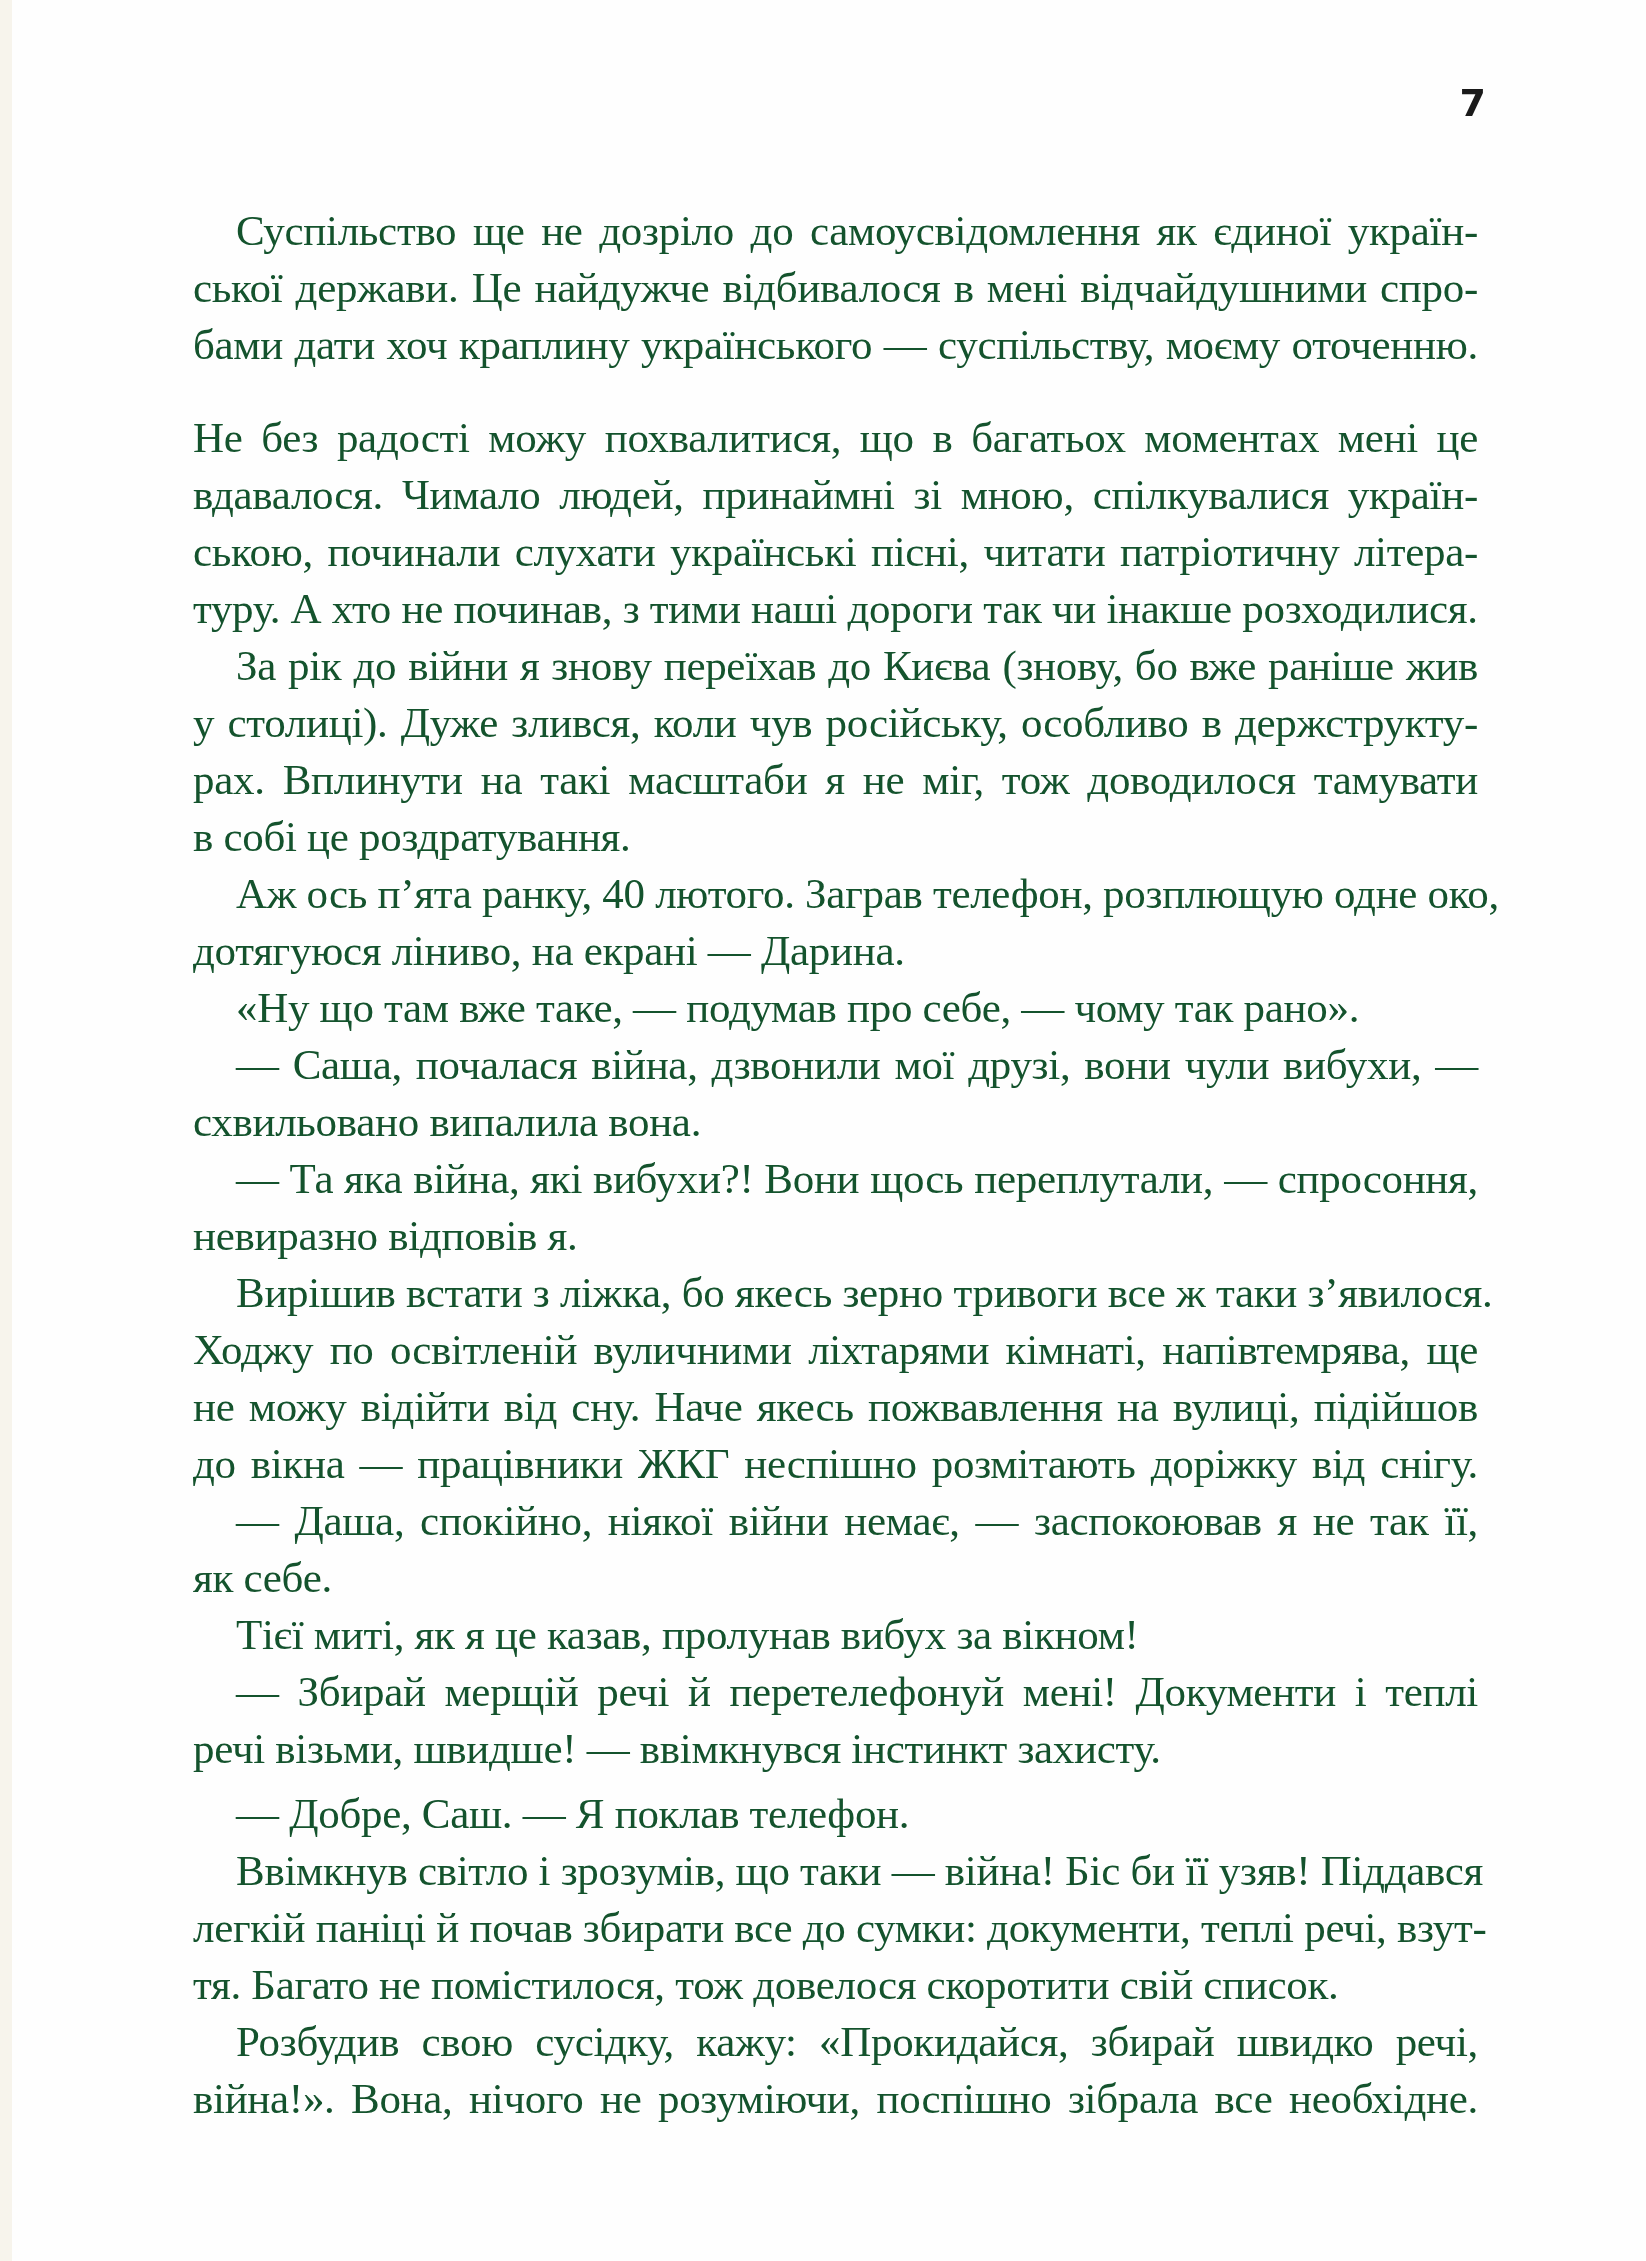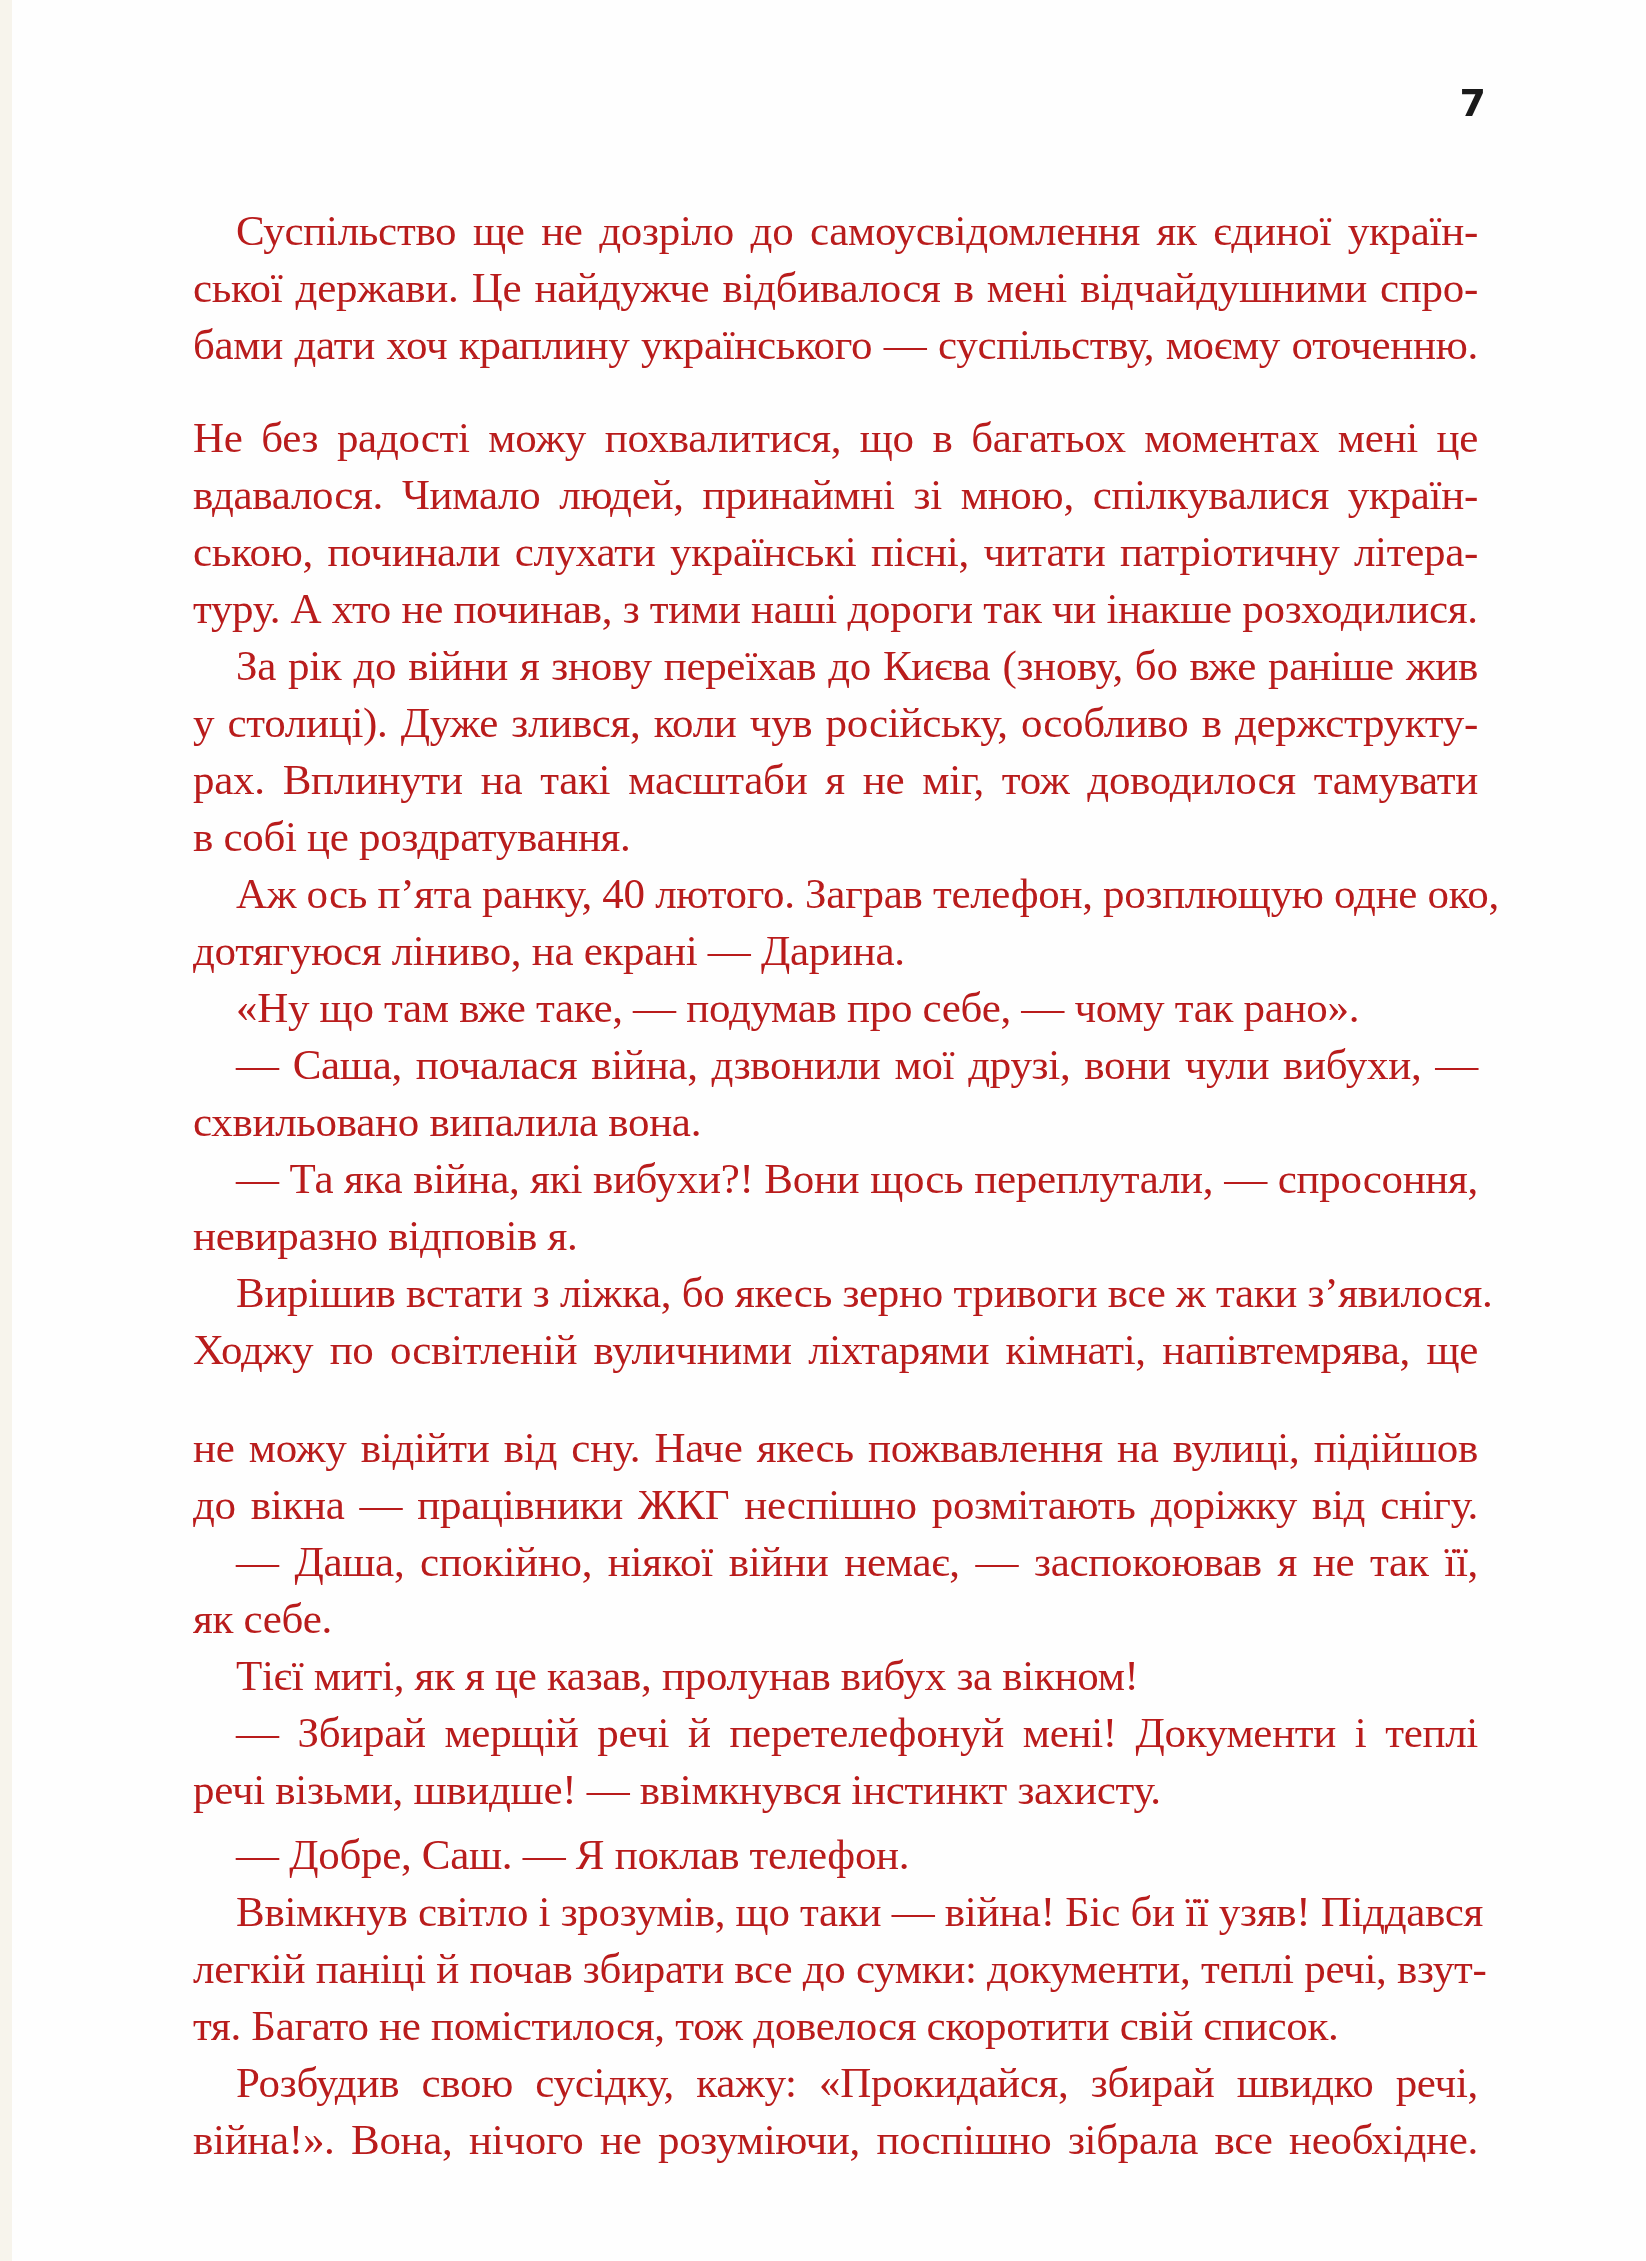--- a/index.html
+++ b/index.html
@@ -12,21 +12,21 @@
   }
   .page-number {
     position: absolute; left: 1423px; top: 81px; width: 51px;
     text-align: right;
     font-family: "DejaVu Sans", sans-serif; font-weight: bold;
     font-size: 38px; color: #1a1a1a;
   }
   .body-text {
     position: absolute; left: 181px; top: 202px; width: 1285px;
     font-family: "Liberation Serif", serif;
-    font-size: 43px; line-height: 72px; color: #b91c1c;
+    font-size: 43px; line-height: 72px; color: #14532d;
     letter-spacing: -0.3px;
   }
   .line { white-space: nowrap; text-align: justify; text-align-last: justify; height: 72px; }
   .line.last { text-align-last: left; }
   .line.indent { padding-left: 43px; }
 </style>
 </head>
 <body>
 
 <div class="page">
@@ -45,21 +45,21 @@
       <div class="line last" style="height: 57px; line-height: 57px;">в собі це роздратування.</div>
       <div class="line indent" style="height: 57px; line-height: 57px;">Аж ось п’ята ранку, 40 лютого. Заграв телефон, розплющую одне око,</div>
       <div class="line last" style="height: 57px; line-height: 57px;">дотягуюся ліниво, на екрані — Дарина.</div>
       <div class="line indent last" style="height: 57px; line-height: 57px;">«Ну що там вже таке, — подумав про себе, — чому так рано».</div>
       <div class="line indent" style="height: 57px; line-height: 57px;">— Саша, почалася війна, дзвонили мої друзі, вони чули вибухи, —</div>
       <div class="line last" style="height: 57px; line-height: 57px;">схвильовано випалила вона.</div>
       <div class="line indent" style="height: 57px; line-height: 57px;">— Та яка війна, які вибухи?! Вони щось переплутали, — спросоння,</div>
       <div class="line last" style="height: 57px; line-height: 57px;">невиразно відповів я.</div>
       <div class="line indent" style="height: 57px; line-height: 57px;">Вирішив встати з ліжка, бо якесь зерно тривоги все ж таки з’явилося.</div>
       <div class="line" style="height: 57px; line-height: 57px;">Ходжу по освітленій вуличними ліхтарями кімнаті, напівтемрява, ще</div>
-      <div class="line" style="height: 57px; line-height: 57px; margin-top: 41px;">не можу відійти від сну. Наче якесь пожвавлення на вулиці, підійшов</div>
+      <div class="line" style="height: 57px; line-height: 57px;">не можу відійти від сну. Наче якесь пожвавлення на вулиці, підійшов</div>
       <div class="line" style="height: 57px; line-height: 57px;">до вікна — працівники ЖКГ неспішно розмітають доріжку від снігу.</div>
       <div class="line indent" style="height: 57px; line-height: 57px;">— Даша, спокійно, ніякої війни немає, — заспокоював я не так її,</div>
       <div class="line last" style="height: 57px; line-height: 57px;">як себе.</div>
       <div class="line indent last" style="height: 57px; line-height: 57px;">Тієї миті, як я це казав, пролунав вибух за вікном!</div>
       <div class="line indent" style="height: 57px; line-height: 57px;">— Збирай мерщій речі й перетелефонуй мені! Документи і теплі</div>
       <div class="line last" style="height: 57px; line-height: 57px;">речі візьми, швидше! — ввімкнувся інстинкт захисту.</div>
       <div class="line indent last" style="height: 57px; line-height: 57px; margin-top: 8px;">— Добре, Саш. — Я поклав телефон.</div>
       <div class="line indent" style="height: 57px; line-height: 57px;">Ввімкнув світло і зрозумів, що таки — війна! Біс би її узяв! Піддався</div>
       <div class="line" style="height: 57px; line-height: 57px;">легкій паніці й почав збирати все до сумки: документи, теплі речі, взут-</div>
       <div class="line last" style="height: 57px; line-height: 57px;">тя. Багато не помістилося, тож довелося скоротити свій список.</div>

